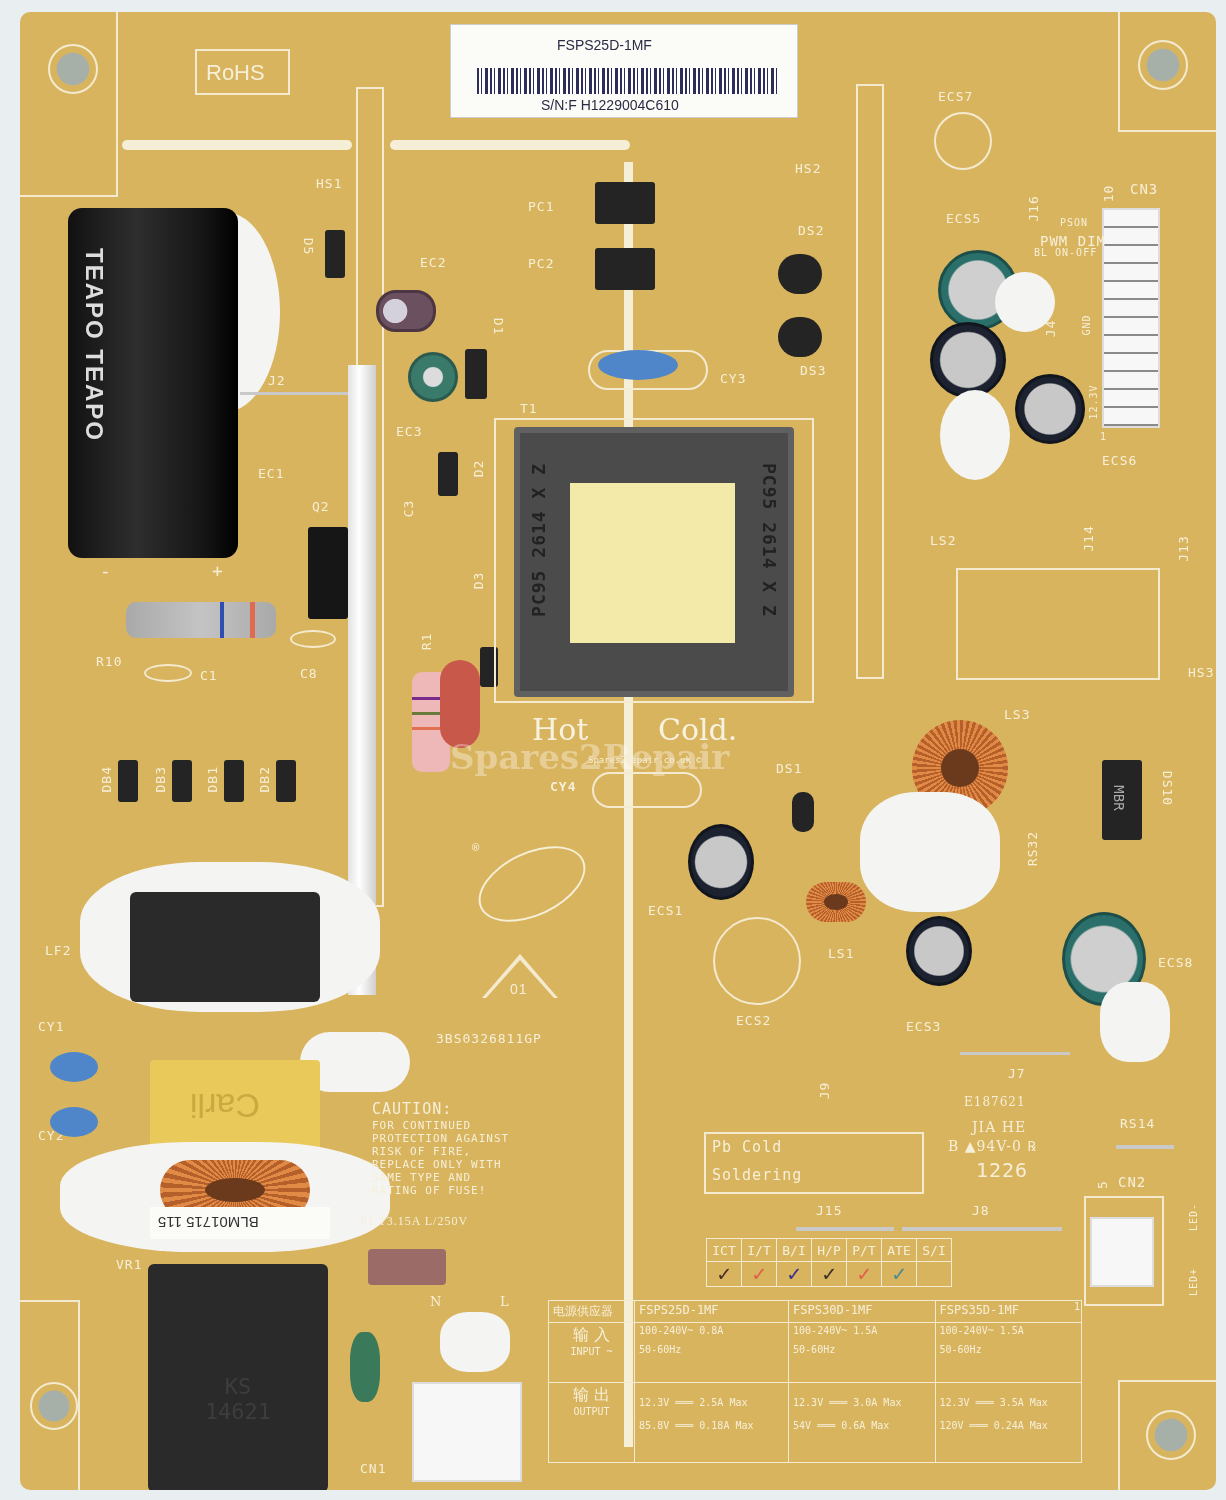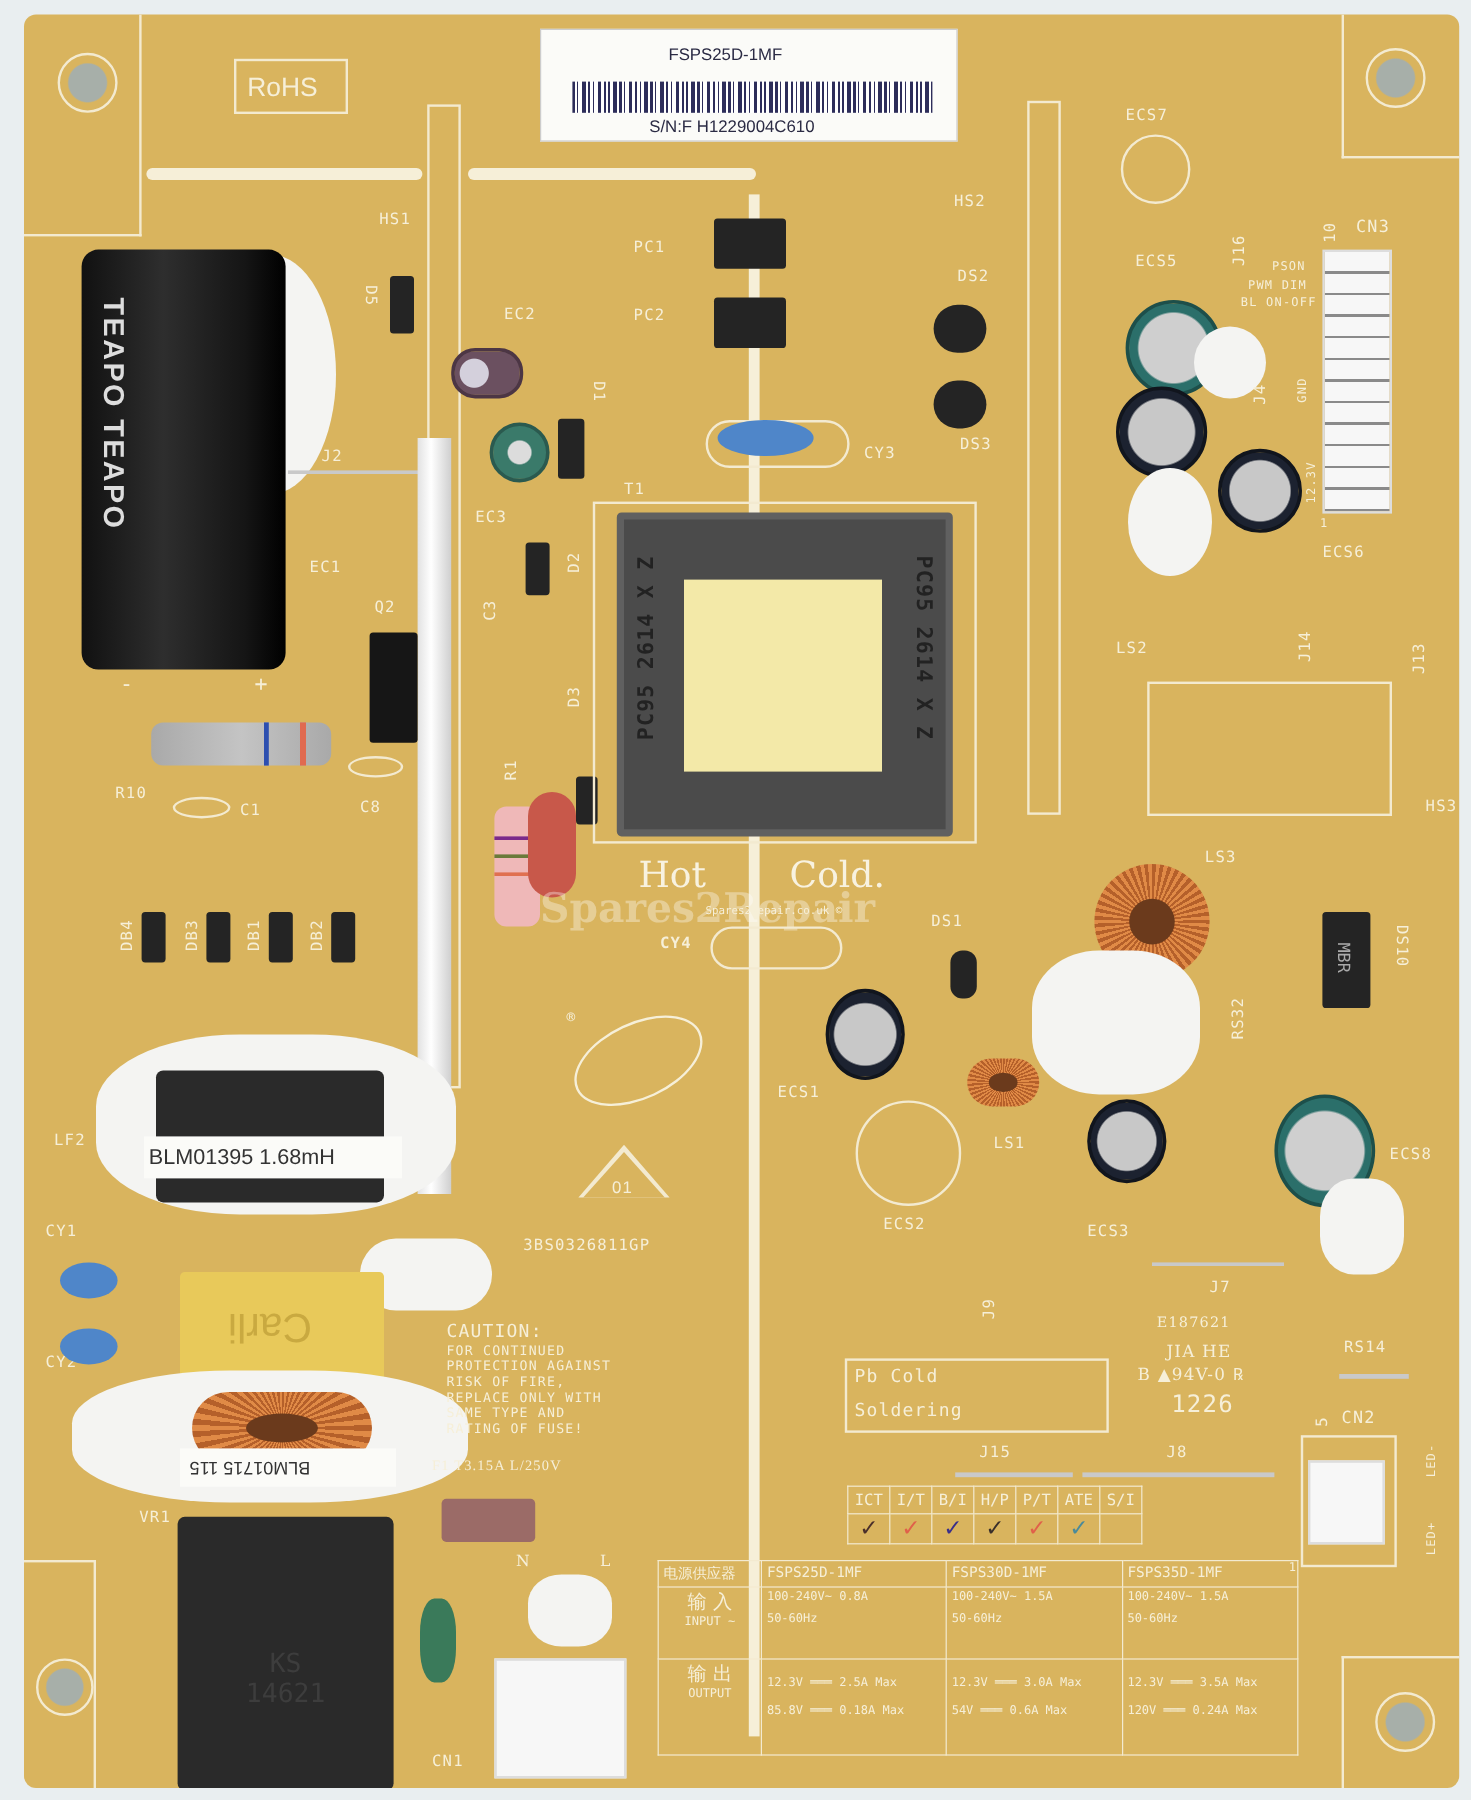--- a/index.html
+++ b/index.html
@@ -99,23 +99,20 @@
   <div class="silk v" style="left:80px;top:754px;transform:rotate(180deg);">DB4</div>
   <div class="diode" style="left:152px;top:748px;width:20px;height:42px;"></div>
   <div class="silk v" style="left:134px;top:754px;transform:rotate(180deg);">DB3</div>
   <div class="diode" style="left:204px;top:748px;width:20px;height:42px;"></div>
   <div class="silk v" style="left:186px;top:754px;transform:rotate(180deg);">DB1</div>
   <div class="diode" style="left:256px;top:748px;width:20px;height:42px;"></div>
   <div class="silk v" style="left:238px;top:754px;transform:rotate(180deg);">DB2</div>
 
   <div class="glue" style="left:60px;top:850px;width:300px;height:150px;"></div>
   <div class="choke-black" style="left:110px;top:880px;width:190px;height:110px;"></div>
-  <div class="label" style="left:100px;top:935px;width:215px;height:35px;border:none;">
-    <div style="position:absolute;left:4px;top:7px;font-size:18px;color:#333;">BLM01395  1.68mH</div>
-  </div>
   <div class="silk" style="left:25px;top:932px;">LF2</div>
 
   <div class="silk" style="left:18px;top:1008px;">CY1</div>
   <div class="ycap" style="left:30px;top:1040px;width:48px;height:30px;"></div>
   <div class="silk" style="left:18px;top:1117px;">CY2</div>
   <div class="ycap" style="left:30px;top:1095px;width:48px;height:30px;"></div>
 
   <div class="glue" style="left:280px;top:1020px;width:110px;height:60px;border-radius:30px;"></div>
   <div class="xcap" style="left:130px;top:1048px;width:170px;height:95px;">
     <div style="position:absolute;left:40px;top:26px;transform:rotate(180deg);">Carli</div>
@@ -219,21 +216,21 @@
   <div class="silk" style="left:1000px;top:190px;transform:rotate(-90deg);">J16</div>
   <div class="silk" style="left:1022px;top:310px;transform:rotate(-90deg);">J4</div>
   <div class="silk" style="left:1055px;top:520px;transform:rotate(-90deg);">J14</div>
   <div class="silk" style="left:1150px;top:530px;transform:rotate(-90deg);">J13</div>
 
   <div class="silk" style="left:1080px;top:175px;transform:rotate(-90deg);">10</div>
   <div class="silk" style="left:1110px;top:170px;font-size:14px;">CN3</div>
   <div class="connector" style="left:1082px;top:196px;width:58px;height:220px;background:repeating-linear-gradient(180deg,#f7f7f7 0 16px,#8a8a8a 16px 18px);"></div>
   <div class="silk" style="left:1080px;top:420px;font-size:10px;">1</div>
   <div class="silk" style="left:1040px;top:206px;font-size:10px;">PSON</div>
-  <div class="silk" style="left:1020px;top:222px;font-size:10px;">PWM DIM</div>
+  <div class="silk" style="left:1020px;top:222px;font-size:14px;">PWM DIM</div>
   <div class="silk" style="left:1014px;top:236px;font-size:10px;">BL ON-OFF</div>
   <div class="silk" style="left:1056px;top:308px;font-size:10px;transform:rotate(-90deg);">GND</div>
   <div class="silk" style="left:1056px;top:385px;font-size:10px;transform:rotate(-90deg);">12.3V</div>
 
   <div class="outline" style="left:936px;top:556px;width:204px;height:112px;"></div>
   <div class="silk" style="left:1168px;top:654px;">HS3</div>
 
   <div class="silk" style="left:984px;top:696px;">LS3</div>
   <div class="toroid" style="left:892px;top:708px;width:96px;height:96px;"></div>
   <div class="glue" style="left:840px;top:780px;width:140px;height:120px;"></div>

